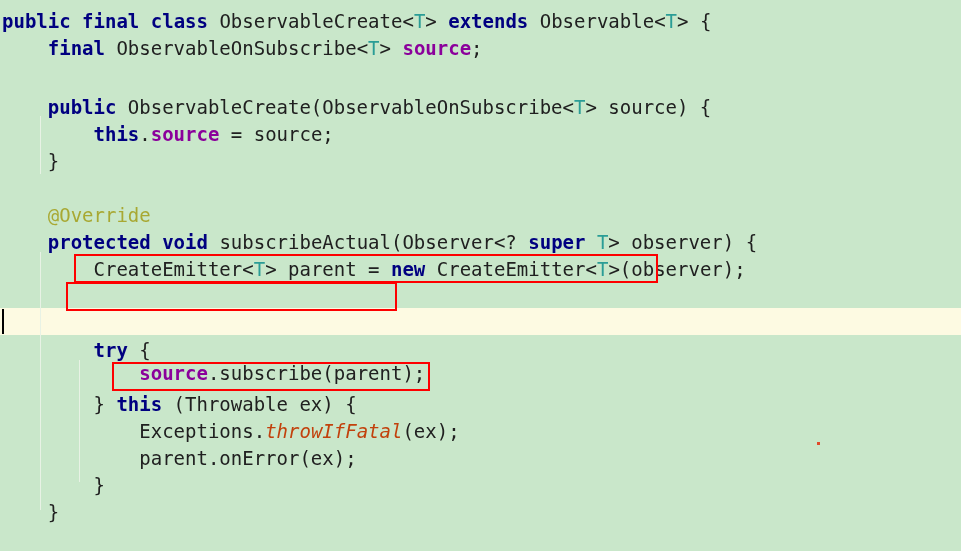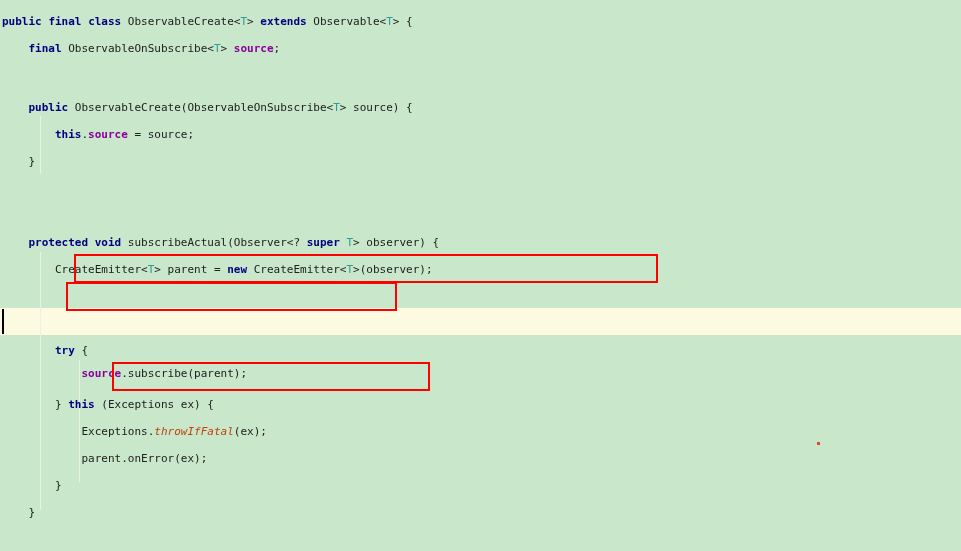--- a/index.html
+++ b/index.html
@@ -6,21 +6,21 @@
     margin: 0;
     padding: 0;
     background: #c9e7ca;
   }
   #editor {
     position: relative;
     width: 961px;
     height: 551px;
     background: #c9e7ca;
     font-family: "DejaVu Sans Mono", "Liberation Mono", monospace;
-    font-size: 11px;
+    font-size: 19px;
     line-height: 27.4px;
     overflow: hidden;
     color: #202020;
     -webkit-font-smoothing: none;
   }
 
   
   .line-highlight {
     position: absolute;
     left: 0;
@@ -108,32 +108,33 @@
     <div class="ln" style="top:8px; left:2px;"><span class="kw" style="color: rgb(0, 0, 128);">public</span><span class="pln" style="color: rgb(32, 32, 32);"> </span><span class="kw" style="color: rgb(0, 0, 128);">final</span><span class="pln" style="color: rgb(32, 32, 32);"> </span><span class="kw" style="color: rgb(0, 0, 128);">class</span><span class="pln" style="color: rgb(32, 32, 32);"> ObservableCreate</span><span class="pln" style="color: rgb(32, 32, 32);">&lt;</span><span class="gen" style="color: rgb(42, 157, 150);">T</span><span class="pln" style="color: rgb(32, 32, 32);">&gt; </span><span class="kw" style="color: rgb(0, 0, 128);">extends</span><span class="pln" style="color: rgb(32, 32, 32);"> Observable</span><span class="pln" style="color: rgb(32, 32, 32);">&lt;</span><span class="gen" style="color: rgb(42, 157, 150);">T</span><span class="pln" style="color: rgb(32, 32, 32);">&gt; {</span></div>
 
     <div class="ln" style="top:35px; left:2px;"><span class="pln" style="color: rgb(32, 32, 32);">    </span><span class="kw" style="color: rgb(0, 0, 128);">final</span><span class="pln" style="color: rgb(32, 32, 32);"> ObservableOnSubscribe</span><span class="pln" style="color: rgb(32, 32, 32);">&lt;</span><span class="gen" style="color: rgb(42, 157, 150);">T</span><span class="pln" style="color: rgb(32, 32, 32);">&gt; </span><span class="fld" style="color: rgb(139, 0, 155);">source</span><span class="pln" style="color: rgb(32, 32, 32);">;</span></div>
 
     <div class="ln" style="top:94px; left:2px;"><span class="pln" style="color: rgb(32, 32, 32);">    </span><span class="kw" style="color: rgb(0, 0, 128);">public</span><span class="pln" style="color: rgb(32, 32, 32);"> ObservableCreate(ObservableOnSubscribe</span><span class="pln" style="color: rgb(32, 32, 32);">&lt;</span><span class="gen" style="color: rgb(42, 157, 150);">T</span><span class="pln" style="color: rgb(32, 32, 32);">&gt; source) {</span></div>
 
     <div class="ln" style="top:121px; left:2px;"><span class="pln" style="color: rgb(32, 32, 32);">        </span><span class="kw" style="color: rgb(0, 0, 128);">this</span><span class="pln" style="color: rgb(32, 32, 32);">.</span><span class="fld" style="color: rgb(139, 0, 155);">source</span><span class="pln" style="color: rgb(32, 32, 32);"> = source;</span></div>
 
     <div class="ln" style="top:148px; left:2px;"><span class="pln" style="color: rgb(32, 32, 32);">    }</span></div>
 
+    <div class="ln" style="top:202px; left:2px;"><span class="pln" style="color: rgb(32, 32, 32);">    </span><span class="ann" style="color: rgb(168, 168, 50);">@Override</span></div>
 
     <div class="ln" style="top:229px; left:2px;"><span class="pln" style="color: rgb(32, 32, 32);">    </span><span class="kw" style="color: rgb(0, 0, 128);">protected</span><span class="pln" style="color: rgb(32, 32, 32);"> </span><span class="kw" style="color: rgb(0, 0, 128);">void</span><span class="pln" style="color: rgb(32, 32, 32);"> subscribeActual(Observer</span><span class="pln" style="color: rgb(32, 32, 32);">&lt;? </span><span class="kw" style="color: rgb(0, 0, 128);">super</span><span class="pln" style="color: rgb(32, 32, 32);"> </span><span class="gen" style="color: rgb(42, 157, 150);">T</span><span class="pln" style="color: rgb(32, 32, 32);">&gt; observer) {</span></div>
 
     <div class="ln" style="top:256px; left:2px;"><span class="pln" style="color: rgb(32, 32, 32);">        </span><span class="pln" style="color: rgb(32, 32, 32);">CreateEmitter</span><span class="pln" style="color: rgb(32, 32, 32);">&lt;</span><span class="gen" style="color: rgb(42, 157, 150);">T</span><span class="pln" style="color: rgb(32, 32, 32);">&gt; parent = </span><span class="kw" style="color: rgb(0, 0, 128);">new</span><span class="pln" style="color: rgb(32, 32, 32);"> CreateEmitter</span><span class="pln" style="color: rgb(32, 32, 32);">&lt;</span><span class="gen" style="color: rgb(42, 157, 150);">T</span><span class="pln" style="color: rgb(32, 32, 32);">&gt;(observer);</span></div>
 
     <div class="ln" style="top:283px; left:2px;"><span class="pln" style="color: rgb(32, 32, 32);">        </span></div>
 
     <div class="ln" style="top:337px; left:2px;"><span class="pln" style="color: rgb(32, 32, 32);">        </span><span class="kw" style="color: rgb(0, 0, 128);">try</span><span class="pln" style="color: rgb(32, 32, 32);"> {</span></div>
 
     <div class="ln" style="top:360px; left:2px;"><span class="pln" style="color: rgb(32, 32, 32);">            </span><span class="fld" style="color: rgb(139, 0, 155);">source</span><span class="pln" style="color: rgb(32, 32, 32);">.subscribe(parent);</span></div>
 
-    <div class="ln" style="top:391px; left:2px;"><span class="pln" style="color: rgb(32, 32, 32);">        } </span><span class="kw" style="color: rgb(0, 0, 128);">this</span><span class="pln" style="color: rgb(32, 32, 32);"> (Exceptions ex) {</span></div>
+    <div class="ln" style="top:391px; left:2px;"><span class="pln" style="color: rgb(32, 32, 32);">        } </span><span class="kw" style="color: rgb(0, 0, 128);">this</span><span class="pln" style="color: rgb(32, 32, 32);"> (Throwable ex) {</span></div>
 
     <div class="ln" style="top:418px; left:2px;"><span class="pln" style="color: rgb(32, 32, 32);">            </span><span class="pln" style="color: rgb(32, 32, 32);">Exceptions.</span><span class="stat" style="color: #c2410c;">throwIfFatal</span><span class="pln" style="color: rgb(32, 32, 32);">(ex);</span></div>
 
     <div class="ln" style="top:445px; left:2px;"><span class="pln" style="color: rgb(32, 32, 32);">            </span><span class="pln" style="color: rgb(32, 32, 32);">parent.onError(ex);</span></div>
 
     <div class="ln" style="top:472px; left:2px;"><span class="pln" style="color: rgb(32, 32, 32);">        }</span></div>
 
     <div class="ln" style="top:499px; left:2px;"><span class="pln" style="color: rgb(32, 32, 32);">    }</span></div>
 
   </div>

